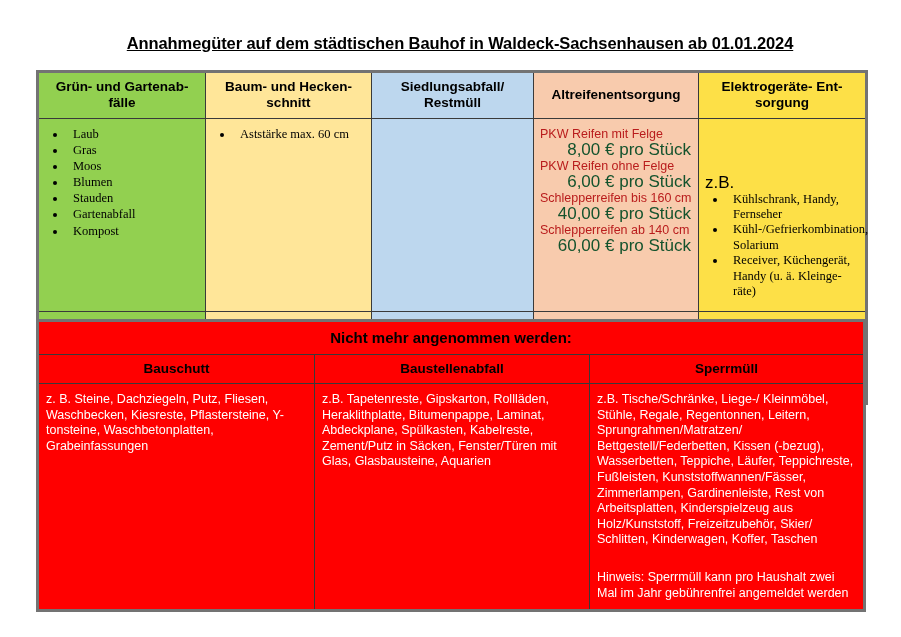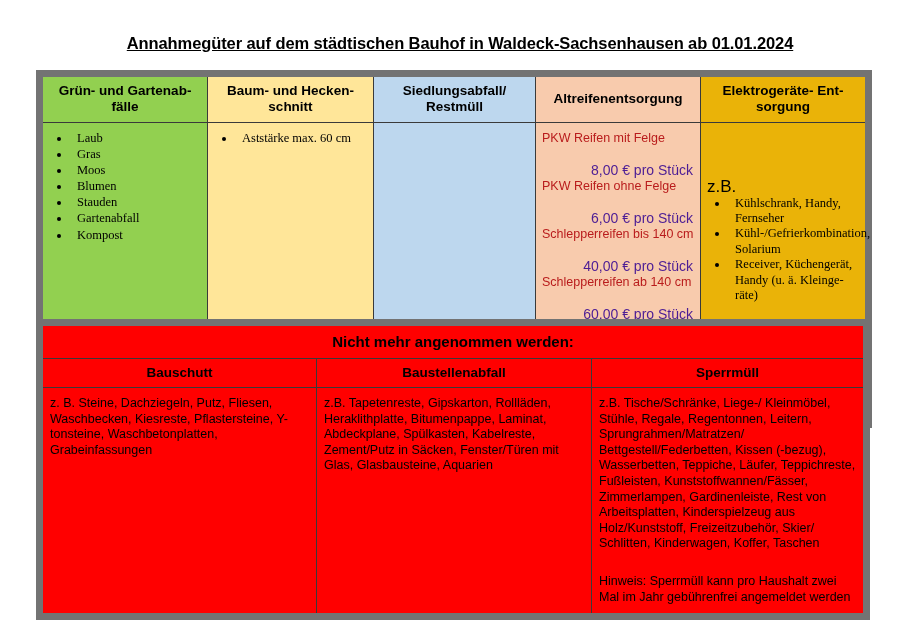--- a/index.html
+++ b/index.html
@@ -32,21 +32,21 @@
     text-decoration: underline;
     letter-spacing: -0.1px;
     white-space: nowrap;
   }
 
   
   table.grid {
     position: absolute;
     border-collapse: collapse;
     table-layout: fixed;
-    border: 7px solid #737373;
+    border: 3px solid #737373;
   }
   table.grid td, table.grid th {
     border: 1px solid #3a3a3a;
     vertical-align: top;
     padding: 0;
   }
 
   #accepted-table {
     left: 36px;
     top: 70px;
@@ -80,21 +80,21 @@
     line-height: 17px;
     color: #C00000;
     height: 54px;
   }
 
   
   .bg-green  { background: #92D050; }
   .bg-yellow { background: #FFE699; }
   .bg-blue   { background: #BDD7EE; }
   .bg-peach  { background: #F8CBAD; }
-  .bg-pink   { background: #eab308; }
+  .bg-pink   { background: #fde047; }
   .bg-red    { background: #FF0000; }
 
   ul.bullets {
     margin: 0;
     padding: 0 0 0 22px;
     list-style-type: disc;
   }
   ul.bullets li {
     margin: 0 0 0.5px 0;
     padding-left: 6px;
@@ -110,26 +110,25 @@
     margin-top: 48px;
   }
 
   
   .tire-line {
     font-size: 12.5px;
     line-height: 16px;
     color: #b91c1c;
   }
   .tire-price {
-    font-size: 14px;
+    font-size: 17px;
     line-height: 16px;
-    color: #4c1d95;
+    color: #14532d;
     text-align: right;
     padding-right: 1px;
-    margin-top: 16px;
   }
 
   
   #rejected-table {
     left: 36px;
     top: 319px;
     width: 829px;
   }
   #rejected-table col.r1 { width: 277px; }
   #rejected-table col.r2 { width: 275px; }
@@ -148,21 +147,21 @@
     font-weight: bold;
     font-size: 13.5px;
     color: #000;
     padding: 6px 4px 7px 4px !important;
     vertical-align: middle !important;
   }
   .rej-body {
     padding: 8px 7px 8px 7px !important;
     font-size: 12.5px;
     line-height: 15.6px;
-    color: #000000;
+    color: #ffffff;
     vertical-align: top;
     height: 200px;
   }
   .rej-body p { margin: 0; }
   .rej-note { margin-top: 22px !important; }
 </style>
 </head>
 <body>
 
 <div class="page">
@@ -210,21 +209,21 @@
           </ul>
         </td>
 
         <td class="body-cell bg-blue"></td>
 
         <td class="body-cell bg-peach" style="padding:7px 6px 8px 6px !important;">
           <div class="tire-line">PKW Reifen mit Felge</div>
           <div class="tire-price">8,00 € pro Stück</div>
           <div class="tire-line">PKW Reifen ohne Felge</div>
           <div class="tire-price">6,00 € pro Stück</div>
-          <div class="tire-line">Schlepperreifen bis 140 cm</div>
+          <div class="tire-line">Schlepperreifen bis 160 cm</div>
           <div class="tire-price">40,00 € pro Stück</div>
           <div class="tire-line">Schlepperreifen ab 140 cm</div>
           <div class="tire-price">60,00 € pro Stück</div>
         </td>
 
         <td class="body-cell bg-pink">
           <div class="lead-text">z.B.</div>
           <ul class="bullets tight">
             <li>Kühlschrank, Handy, Fernseher</li>
             <li>Kühl-/Gefrierkombination, Solarium</li>

